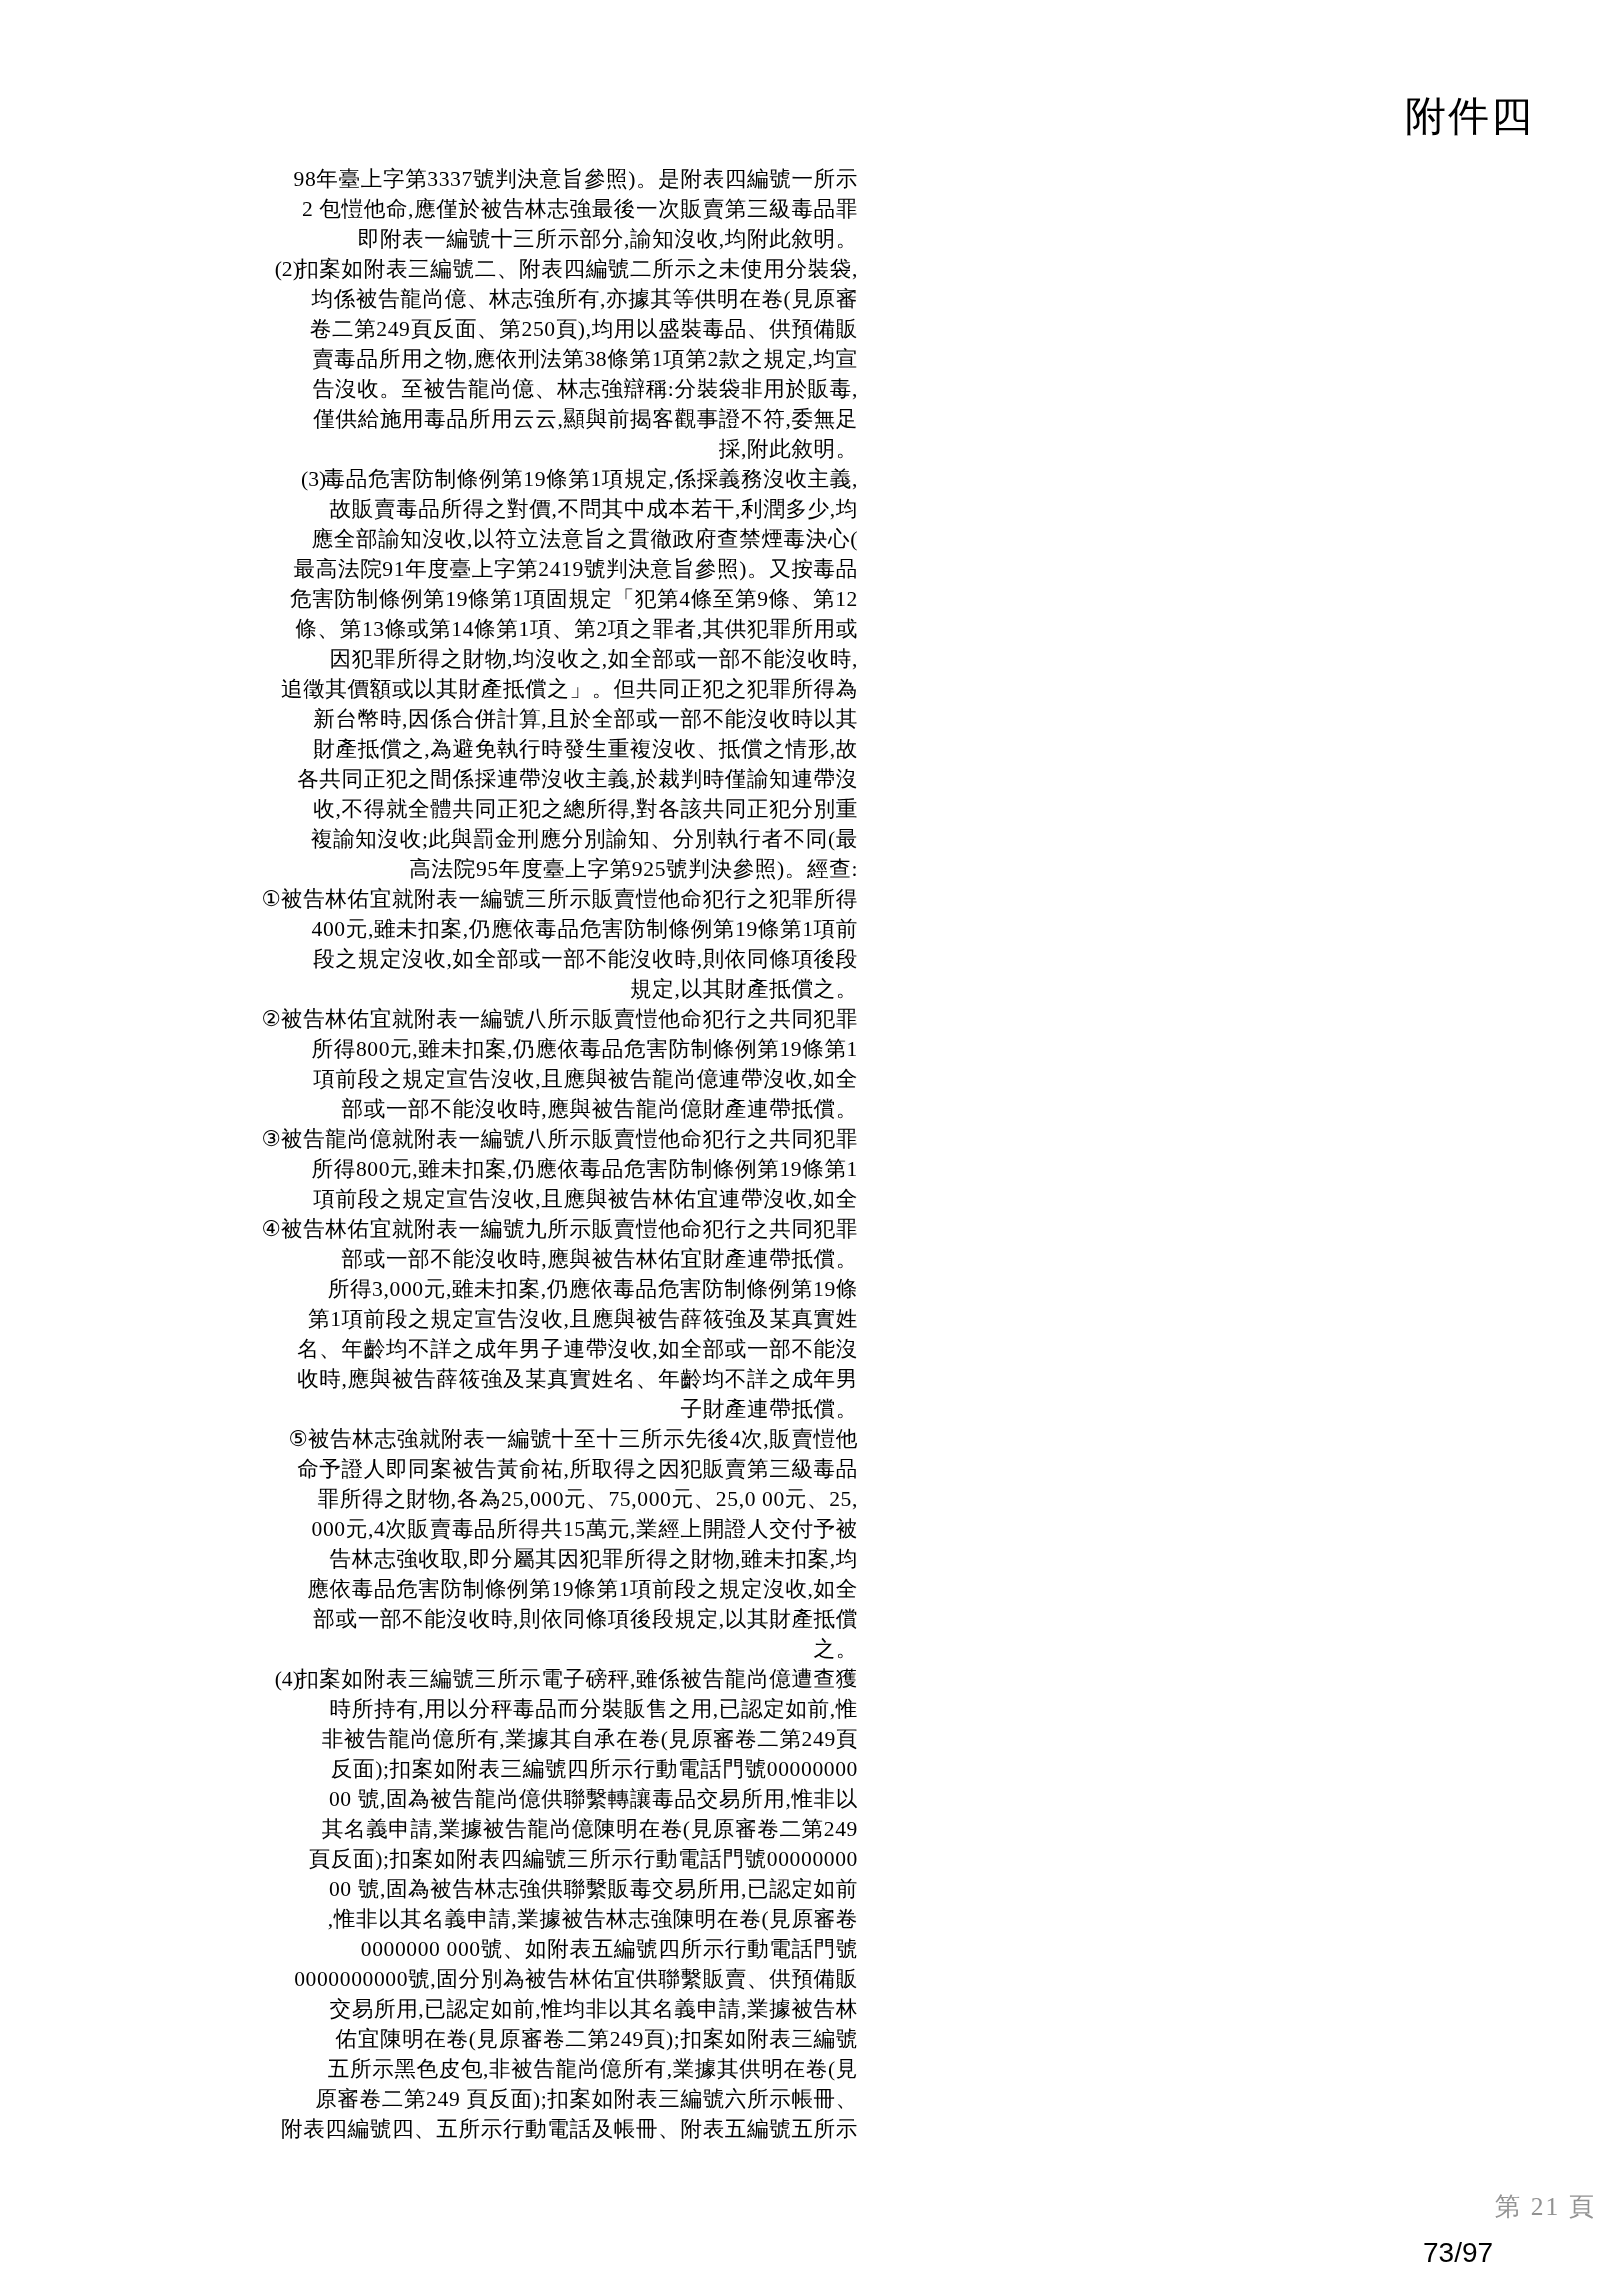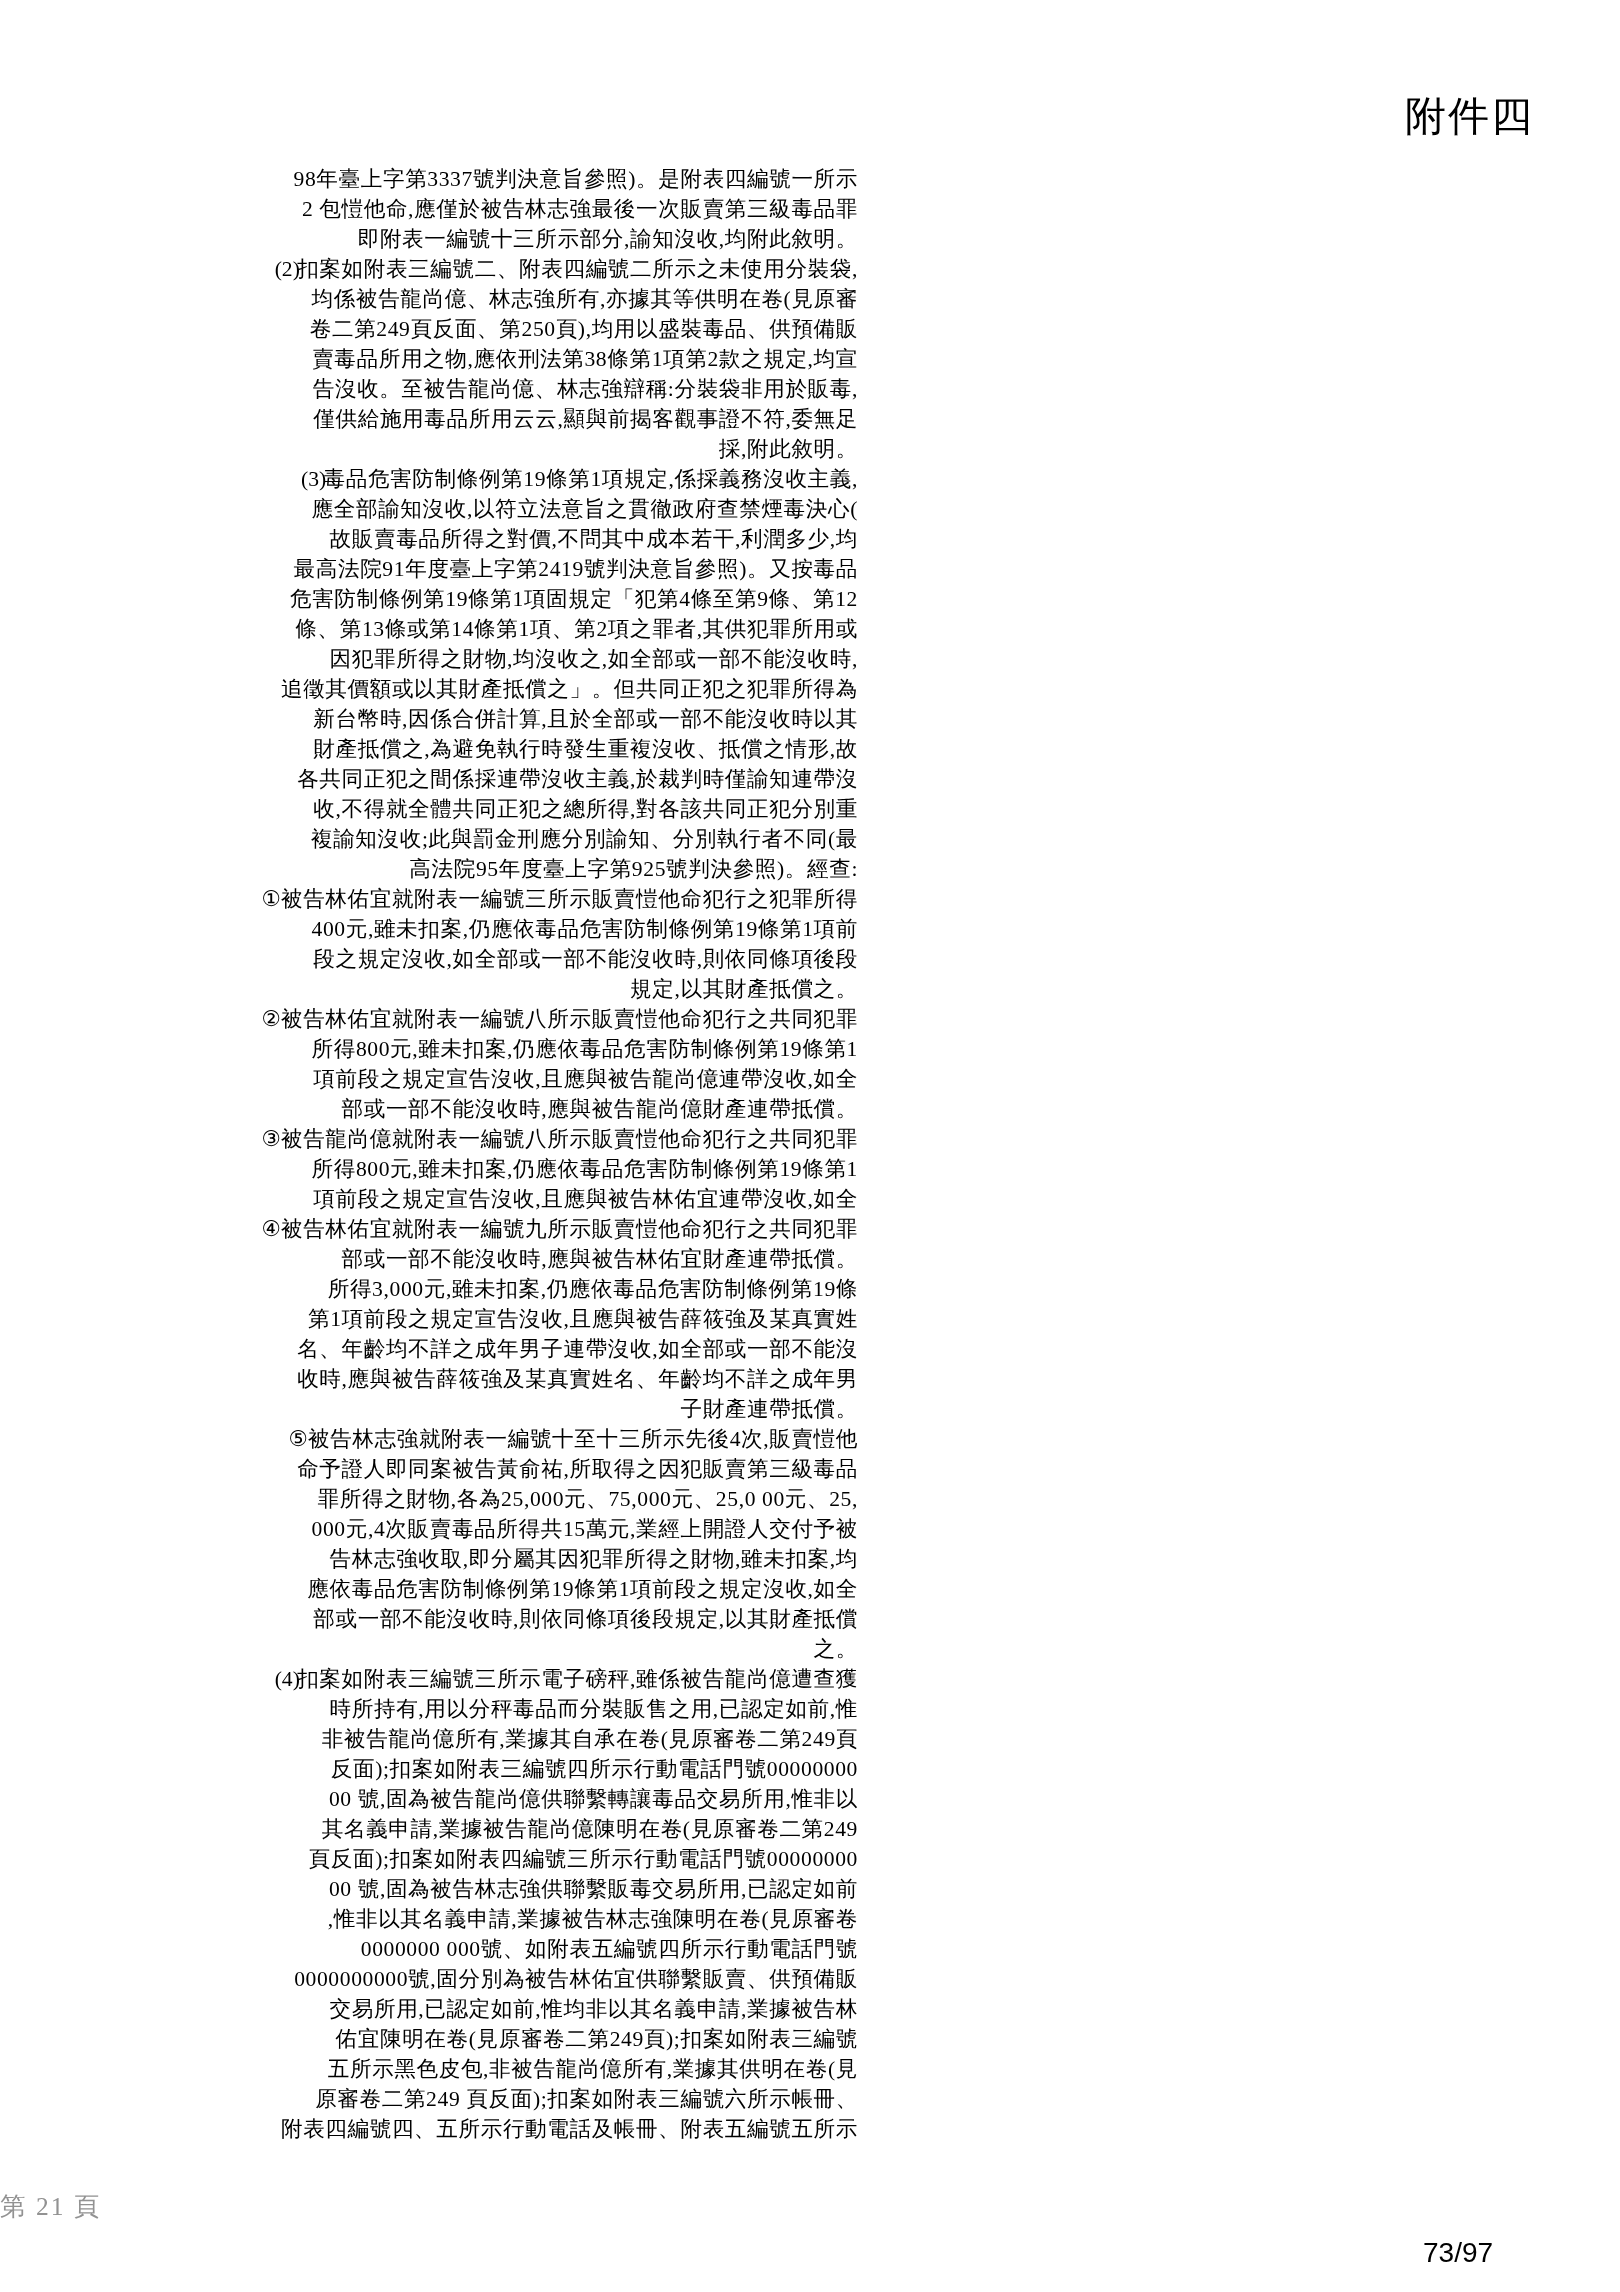--- a/index.html
+++ b/index.html
@@ -39,21 +39,21 @@
     display: inline-block;
     width: 22.5px;
     margin-left: -22.5px;
     letter-spacing: 0;
   }
   .footer {
     position: absolute;
     top: 2145px;
     left: 0;
     width: 1596px;
-    text-align: left;
+    text-align: right;
     font-size: 25.5px;
     color: #929292;
     letter-spacing: 2px;
   }
   .pager {
     position: absolute;
     top: 2193px;
     left: 1423px;
     font-size: 28px;
     font-family: "Liberation Sans", "DejaVu Sans", sans-serif;
@@ -71,22 +71,22 @@
       <div class="line"><span>2 包愷他命,應僅於被告林志強最後一次販賣第三級毒品罪</span></div>
       <div class="line"><span>即附表一編號十三所示部分,諭知沒收,均附此敘明。</span></div>
       <div class="line"><span class="marker">(2)</span><span>扣案如附表三編號二、附表四編號二所示之未使用分裝袋,</span></div>
       <div class="line"><span>均係被告龍尚億、林志強所有,亦據其等供明在卷(見原審</span></div>
       <div class="line"><span>卷二第249頁反面、第250頁),均用以盛裝毒品、供預備販</span></div>
       <div class="line"><span>賣毒品所用之物,應依刑法第38條第1項第2款之規定,均宣</span></div>
       <div class="line"><span>告沒收。至被告龍尚億、林志強辯稱:分裝袋非用於販毒,</span></div>
       <div class="line"><span>僅供給施用毒品所用云云,顯與前揭客觀事證不符,委無足</span></div>
       <div class="line"><span>採,附此敘明。</span></div>
       <div class="line"><span class="marker">(3)</span><span>毒品危害防制條例第19條第1項規定,係採義務沒收主義,</span></div>
+      <div class="line"><span>故販賣毒品所得之對價,不問其中成本若干,利潤多少,均</span></div>
       <div class="line"><span>應全部諭知沒收,以符立法意旨之貫徹政府查禁煙毒決心(</span></div>
-      <div class="line"><span>故販賣毒品所得之對價,不問其中成本若干,利潤多少,均</span></div>
       <div class="line"><span>最高法院91年度臺上字第2419號判決意旨參照)。又按毒品</span></div>
       <div class="line"><span>危害防制條例第19條第1項固規定「犯第4條至第9條、第12</span></div>
       <div class="line"><span>條、第13條或第14條第1項、第2項之罪者,其供犯罪所用或</span></div>
       <div class="line"><span>因犯罪所得之財物,均沒收之,如全部或一部不能沒收時,</span></div>
       <div class="line"><span>追徵其價額或以其財產抵償之」。但共同正犯之犯罪所得為</span></div>
       <div class="line"><span>新台幣時,因係合併計算,且於全部或一部不能沒收時以其</span></div>
       <div class="line"><span>財產抵償之,為避免執行時發生重複沒收、抵償之情形,故</span></div>
       <div class="line"><span>各共同正犯之間係採連帶沒收主義,於裁判時僅諭知連帶沒</span></div>
       <div class="line"><span>收,不得就全體共同正犯之總所得,對各該共同正犯分別重</span></div>
       <div class="line"><span>複諭知沒收;此與罰金刑應分別諭知、分別執行者不同(最</span></div>

